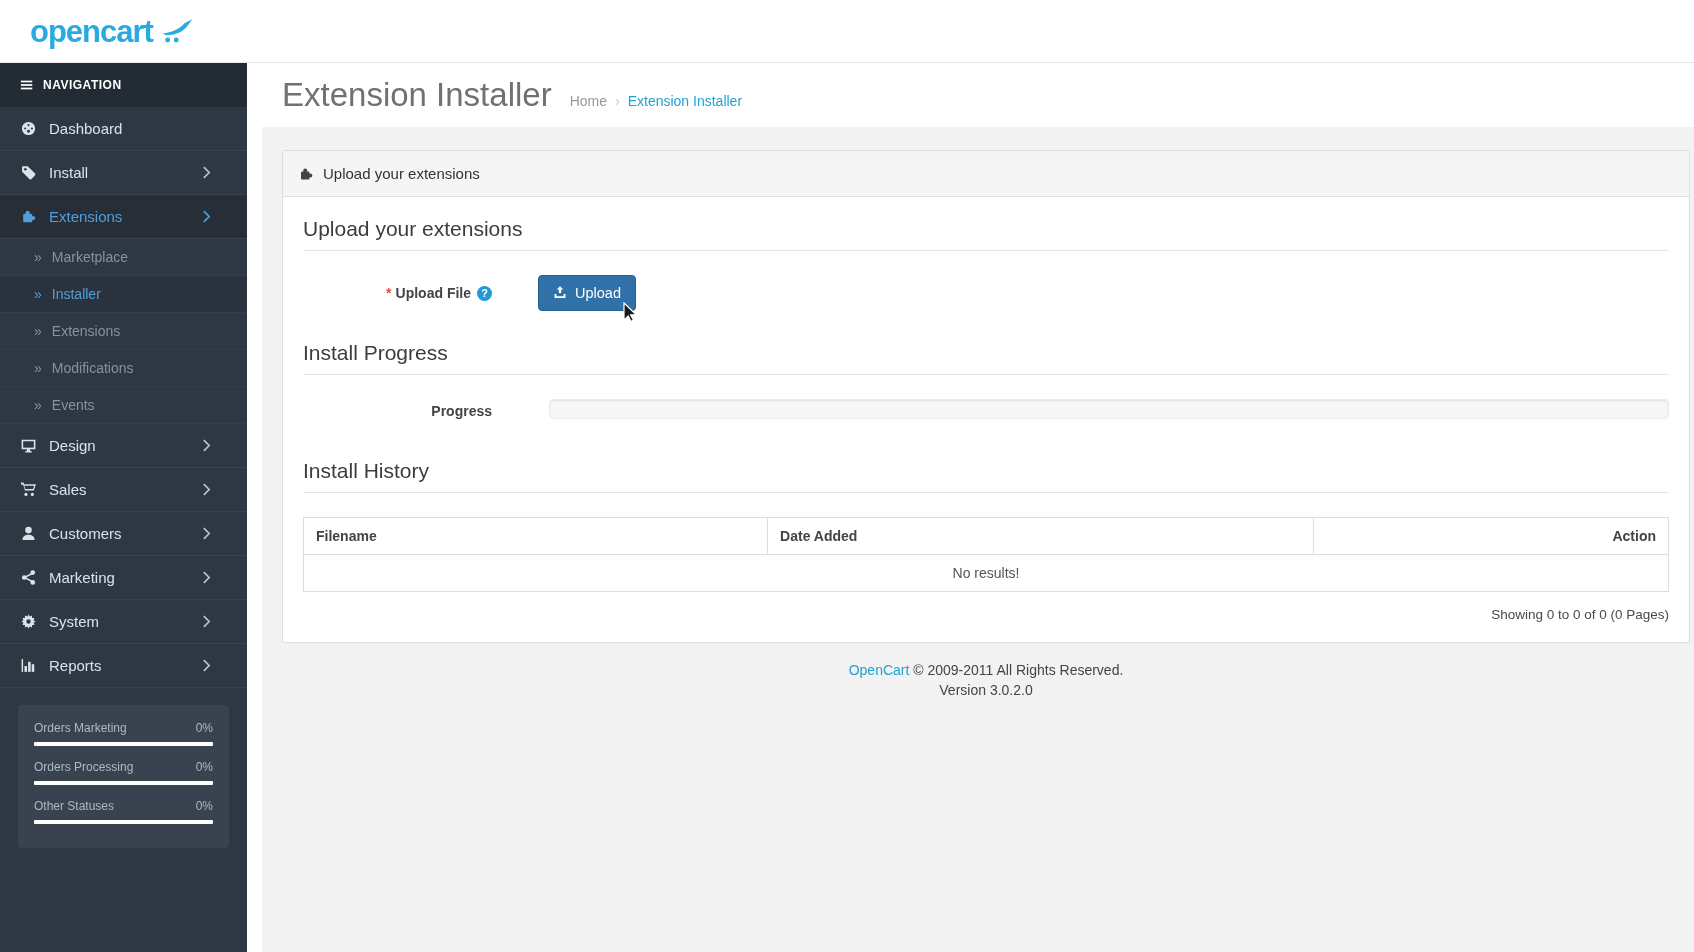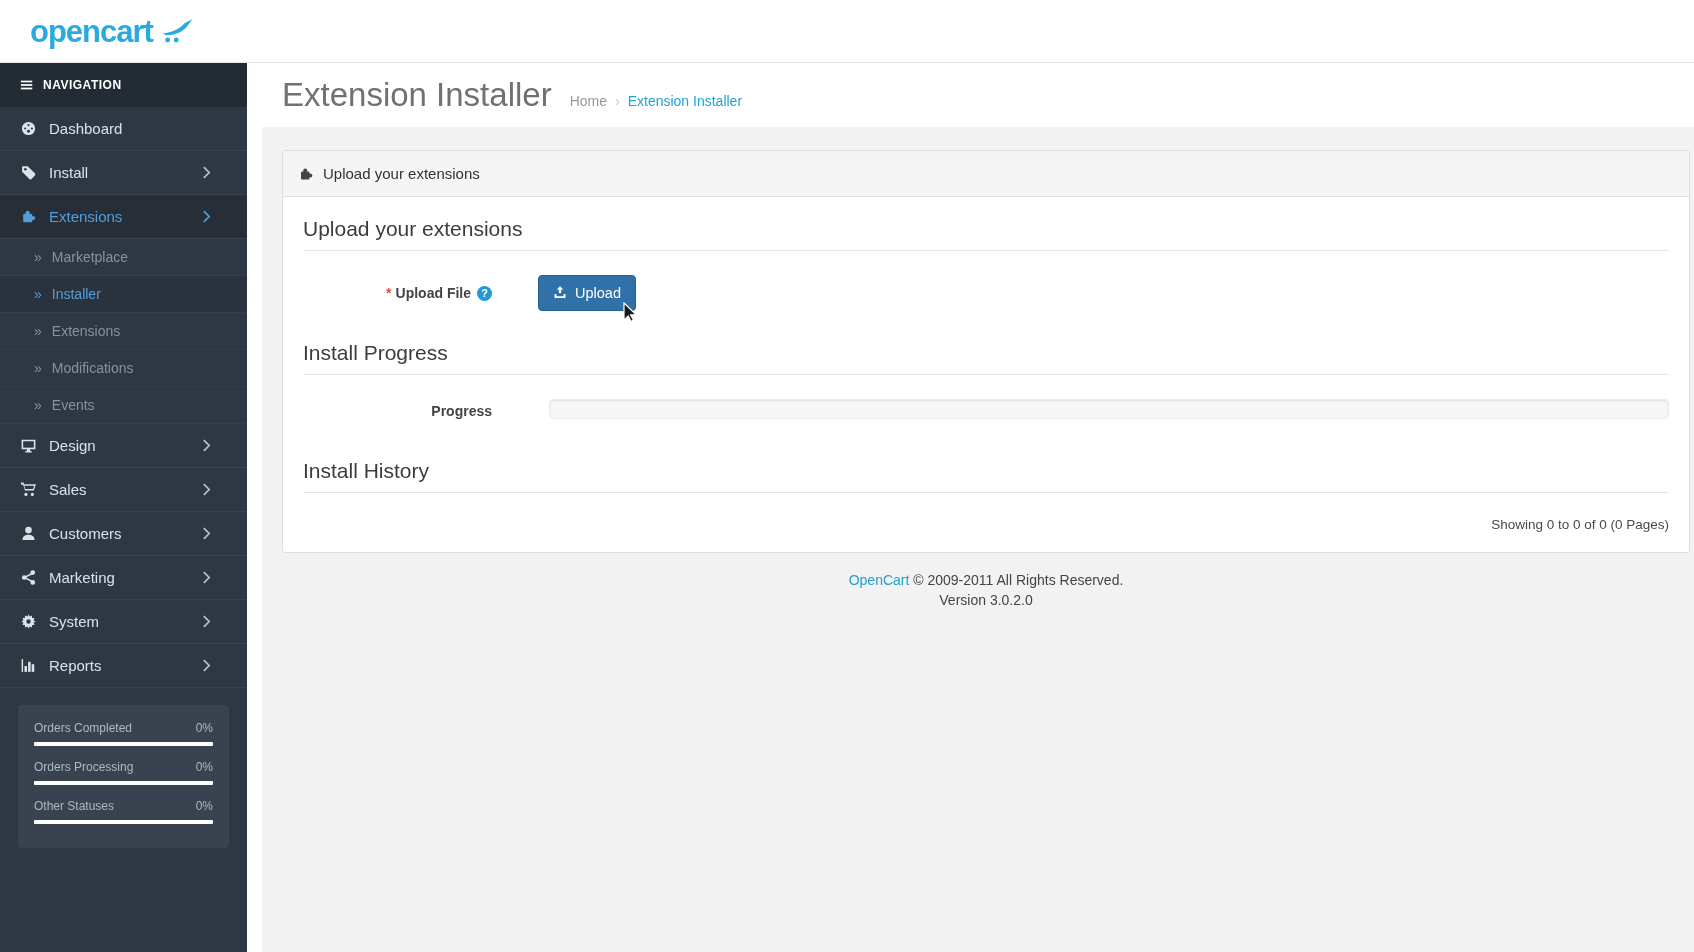--- a/index.html
+++ b/index.html
@@ -277,21 +277,21 @@
         </svg>
       <span class="lbl">Reports</span>
       <svg class="ic chev" width="11" height="11">
           <use href="#i-chevright"></use>
         </svg>
     </li>
   </ul>
 
   <div class="stats-box">
     <div class="stat-row">
-      <span>Orders Completed</span>
+      <span>Orders Marketing</span>
       <span>0%</span>
     </div>
     <div class="stat-bar"></div>
     <div class="stat-row">
       <span>Orders Processing</span>
       <span>0%</span>
     </div>
     <div class="stat-bar"></div>
     <div class="stat-row">
       <span>Other Statuses</span>
@@ -339,20 +339,34 @@
 
         <span class="legend">Install Progress</span>
         <div class="progress-row">
           <div class="label-col">Progress</div>
           <div class="progress-track">
             <div class="progress-fill"></div>
           </div>
         </div>
 
         <span class="legend">Install History</span>
+        <table class="history">
+          <thead>
+            <tr>
+              <th class="col-filename">Filename</th>
+              <th class="col-date">Date Added</th>
+              <th class="col-action right">Action</th>
+            </tr>
+          </thead>
+          <tbody>
+            <tr>
+              <td class="empty-cell" colspan="3">No results!</td>
+            </tr>
+          </tbody>
+        </table>
         <div class="results-summary">Showing 0 to 0 of 0 (0 Pages)</div>
 
       </div>
     </div>
 
     <div class="page-footer">
       <div><a>OpenCart</a> <span>© 2009-2011 All Rights Reserved.</span></div>
       <div>Version 3.0.2.0</div>
     </div>
   </div>

